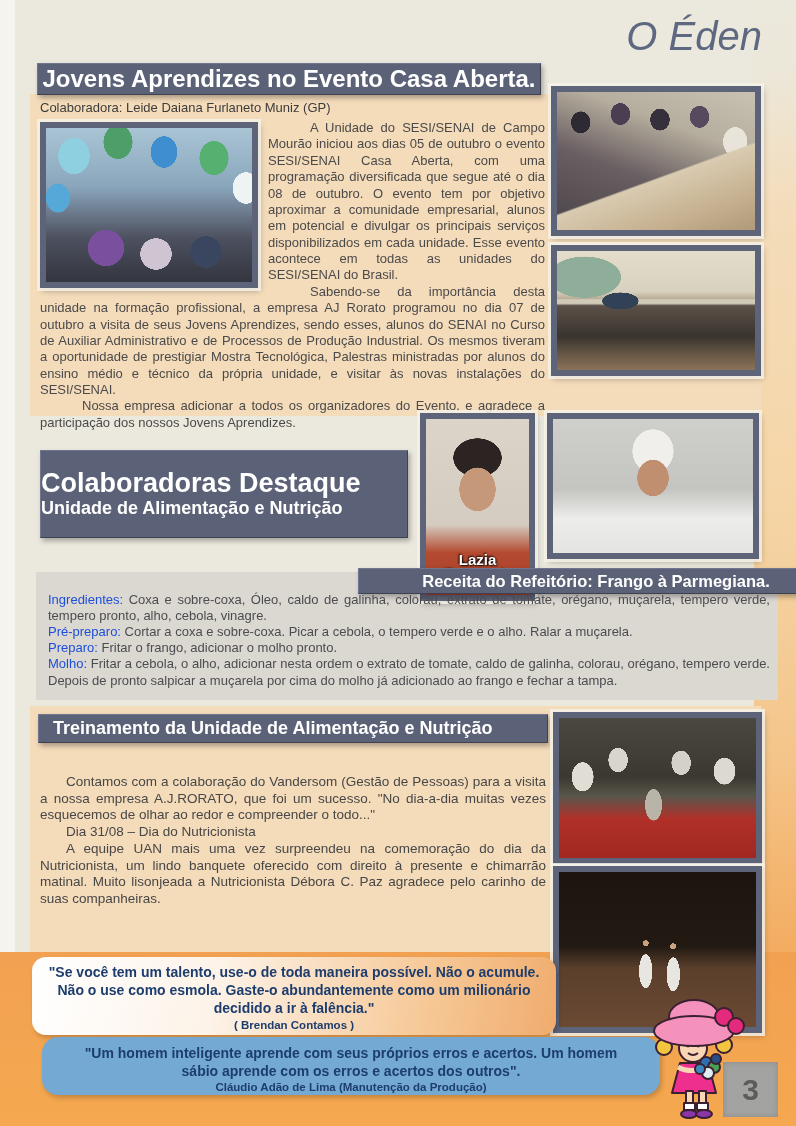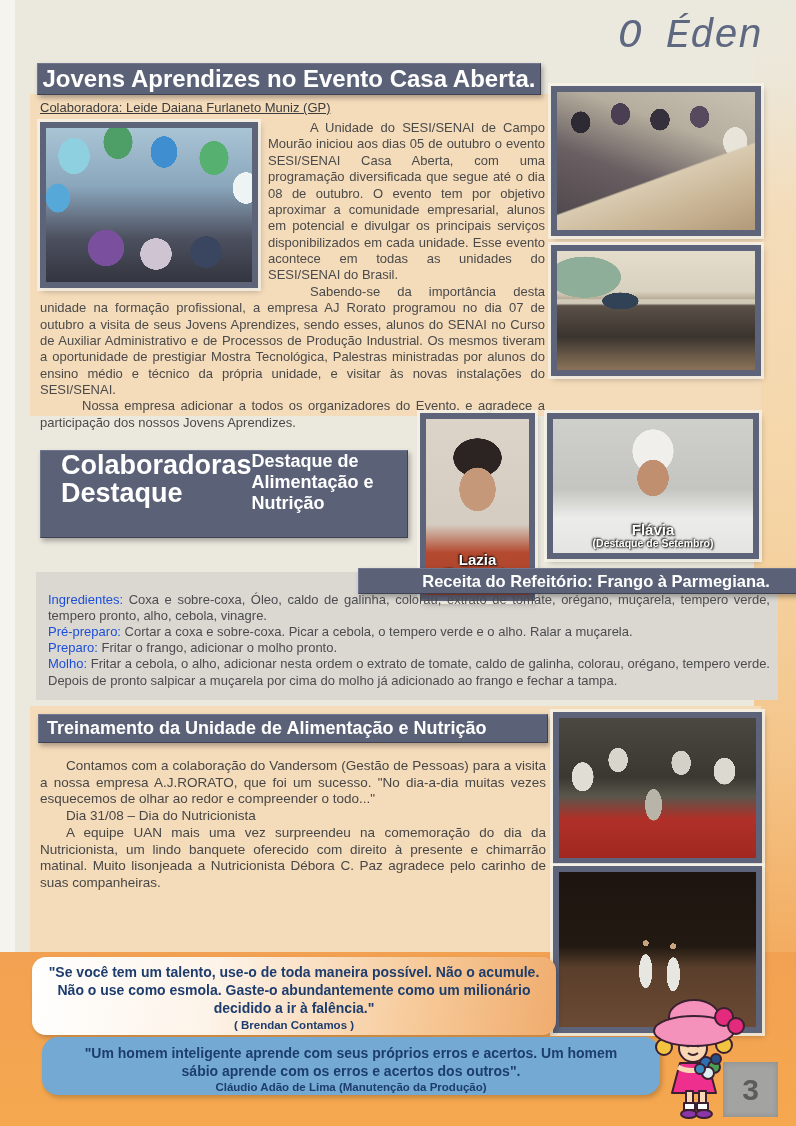--- a/index.html
+++ b/index.html
@@ -8,56 +8,56 @@
   .abs{position:absolute;}
 
   
   #left-strip{left:0;top:0;width:15px;height:954px;background:#f5f4ef;}
   #right-strip{left:754px;top:0;width:42px;height:954px;
     background:linear-gradient(180deg,#ebe8dd 0%,#ece7d8 8%,#f4dcba 22%,#f5d6a8 50%,#f4c68c 78%,#f3ac60 100%);}
   #footer{left:0;top:952px;width:796px;height:174px;
     background:linear-gradient(180deg,#f2a152,#f5a84f);z-index:1;}
 
   
-  #masthead{top:14px;right:34px;font-family:Liberation Mono, monospace;font-style:italic;
+  #masthead{top:14px;right:34px;font-family:Liberation Sans, sans-serif;font-style:italic;
     font-size:40px;color:#5e6880;z-index:2;}
 
   
   .panel{z-index:1;}
   #box-jovens{left:30px;top:94px;width:731px;height:322px;background:#f4dbba;}
   #box-receita{left:36px;top:572px;width:742px;height:128px;background:#dbd8d2;}
   #box-trein{left:30px;top:706px;width:731px;height:246px;background:#f4dbba;}
 
   
   .bar{position:absolute;background:#5b6176;color:#fff;font-weight:bold;
     display:flex;align-items:center;box-sizing:border-box;z-index:2;
     border:1px solid #707690;border-bottom-color:#3d4152;border-right-color:#3d4152;
     box-shadow:2px 3px 5px rgba(0,0,0,.3);}
   #bar-jovens{left:37px;top:63px;width:504px;height:32px;font-size:24px;justify-content:center;}
   #bar-receita{left:358px;top:568px;width:476px;height:26px;font-size:16.5px;justify-content:center;}
-  #bar-trein{left:38px;top:714px;width:510px;height:29px;font-size:18px;padding-left:8px;}
+  #bar-trein{left:38px;top:714px;width:510px;height:29px;font-size:18px;padding-left:14px;}
 
   
   #destaque-box{left:40px;top:450px;width:368px;height:88px;background:#5b6176;z-index:2;
     box-sizing:border-box;border:1px solid #707690;border-bottom-color:#3d4152;border-right-color:#3d4152;
-    box-shadow:2px 3px 5px rgba(0,0,0,.3);color:#fff;display:flex;flex-direction:row;
-    justify-content:center;padding-left:20px;}
+    box-shadow:2px 3px 5px rgba(0,0,0,.3);color:#fff;display:flex;flex-direction:column;
+    justify-content:center;}
   #destaque-title{font-size:27px;font-weight:bold;line-height:1.05;}
   #destaque-subtitle{font-size:18px;font-weight:bold;}
 
   
   #jovens-text{left:40px;top:100px;width:505px;z-index:2;}
-  #byline{font-size:13px;color:#3c3c3c;margin-bottom:5px;text-decoration:underline;}
+  #byline{font-size:13px;color:#3c3c3c;margin-bottom:5px;}
   .jp{font-size:13px;color:#4a4a4a;text-align:justify;line-height:1.26;text-indent:42px;margin:0;}
 
   #receita-text{left:48px;top:592px;width:722px;z-index:2;}
   .rp{font-size:13px;color:#4c4c50;text-align:justify;line-height:1.24;margin:0;}
   .rlabel{color:#1d4ed8;}
 
-  #trein-text{left:40px;top:758px;width:506px;z-index:2;}
+  #trein-text{left:40px;top:774px;width:506px;z-index:2;}
   .tp{font-size:13.5px;color:#474747;text-align:justify;line-height:1.24;text-indent:26px;margin:0;}
 
   
   .frame{border:6px solid #5d6378;outline:3px solid rgba(246,242,232,.85);
     box-sizing:border-box;overflow:hidden;box-shadow:2px 3px 6px rgba(0,0,0,.28);
     position:absolute;z-index:2;background:#888;}
   .float{position:relative;float:left;margin:2px 10px 4px 0;}
   .art{position:absolute;inset:0;}
 
   #photo-balloons{width:218px;height:166px;}
@@ -163,35 +163,31 @@
   </div>
   <div id="photo-demo" class="frame">
     <div class="art art-demo"></div>
   </div>
   <div id="photo-group" class="frame">
     <div class="art art-group"></div>
   </div>
 
   <div id="destaque-box" class="abs">
     <div id="destaque-title">Colaboradoras Destaque</div>
-    <div id="destaque-subtitle">Destaque de Alimentação e Nutrição</div>
+    <div id="destaque-subtitle">Unidade de Alimentação e Nutrição</div>
   </div>
   <div id="photo-lazia" class="frame">
     <div class="art art-lazia"></div>
     <div class="plabel">
       <div class="pname">Lazia</div>
       <div class="pcap">(Destaque de Agosto)</div>
     </div>
   </div>
   <div id="photo-flavia" class="frame">
     <div class="art art-flavia"></div>
-    <div class="plabel">
-      <div class="pname">Flávia</div>
-      <div class="pcap">(Destaque de Setembro)</div>
-    </div>
   </div>
 
   <div id="box-receita" class="abs panel"></div>
   <div id="bar-receita" class="bar">Receita do Refeitório: Frango à Parmegiana.</div>
   <div id="receita-text" class="abs">
     <p class="rp"><span class="rlabel">Ingredientes:</span> <span class="rtext">Coxa e sobre-coxa, Óleo, caldo de galinha, colorau, extrato de tomate, orégano, muçarela, tempero verde, tempero pronto, alho, cebola, vinagre.</span></p>
     <p class="rp"><span class="rlabel">Pré-preparo:</span> <span class="rtext">Cortar a coxa e sobre-coxa. Picar a cebola, o tempero verde e o alho. Ralar a muçarela.</span></p>
     <p class="rp"><span class="rlabel">Preparo:</span> <span class="rtext">Fritar o frango, adicionar o molho pronto.</span></p>
     <p class="rp"><span class="rlabel">Molho:</span> <span class="rtext">Fritar a cebola, o alho, adicionar nesta ordem o extrato de tomate, caldo de galinha, colorau, orégano, tempero verde. Depois de pronto salpicar a muçarela por cima do molho já adicionado ao frango e fechar a tampa.</span></p>
   </div>

